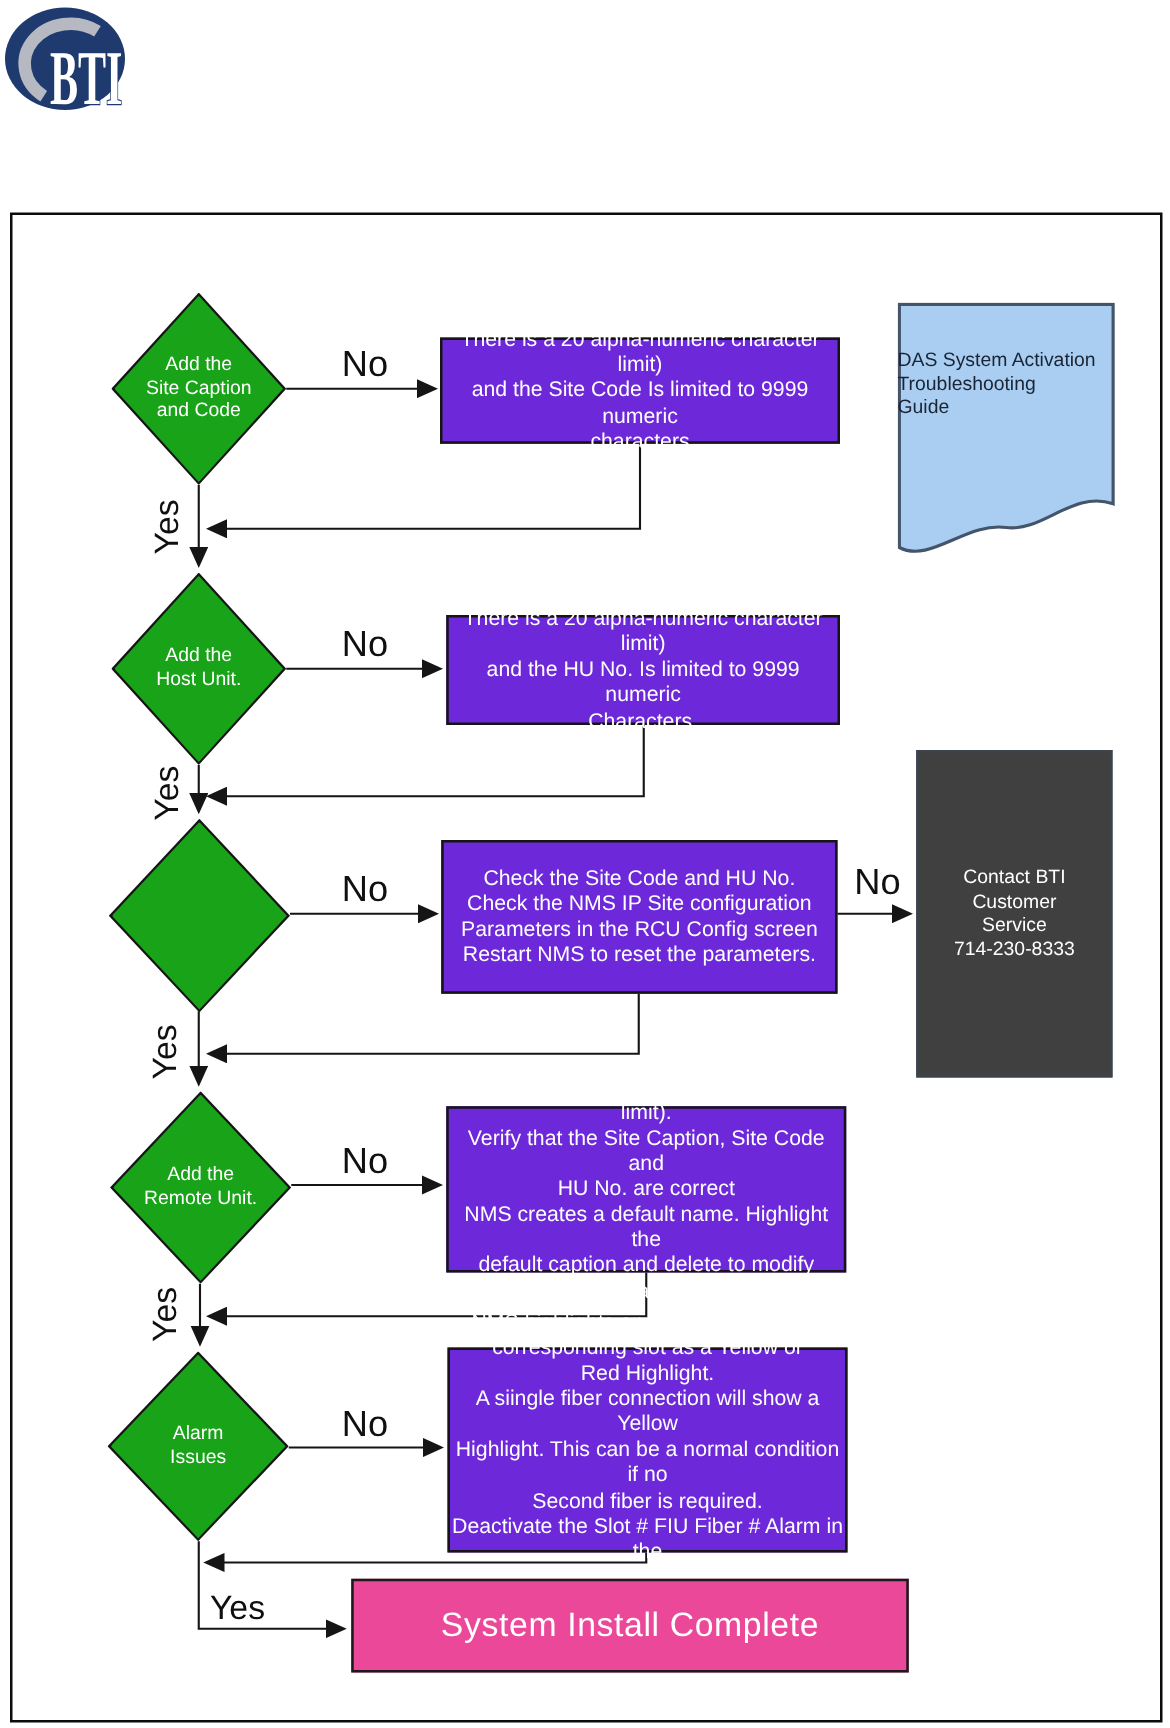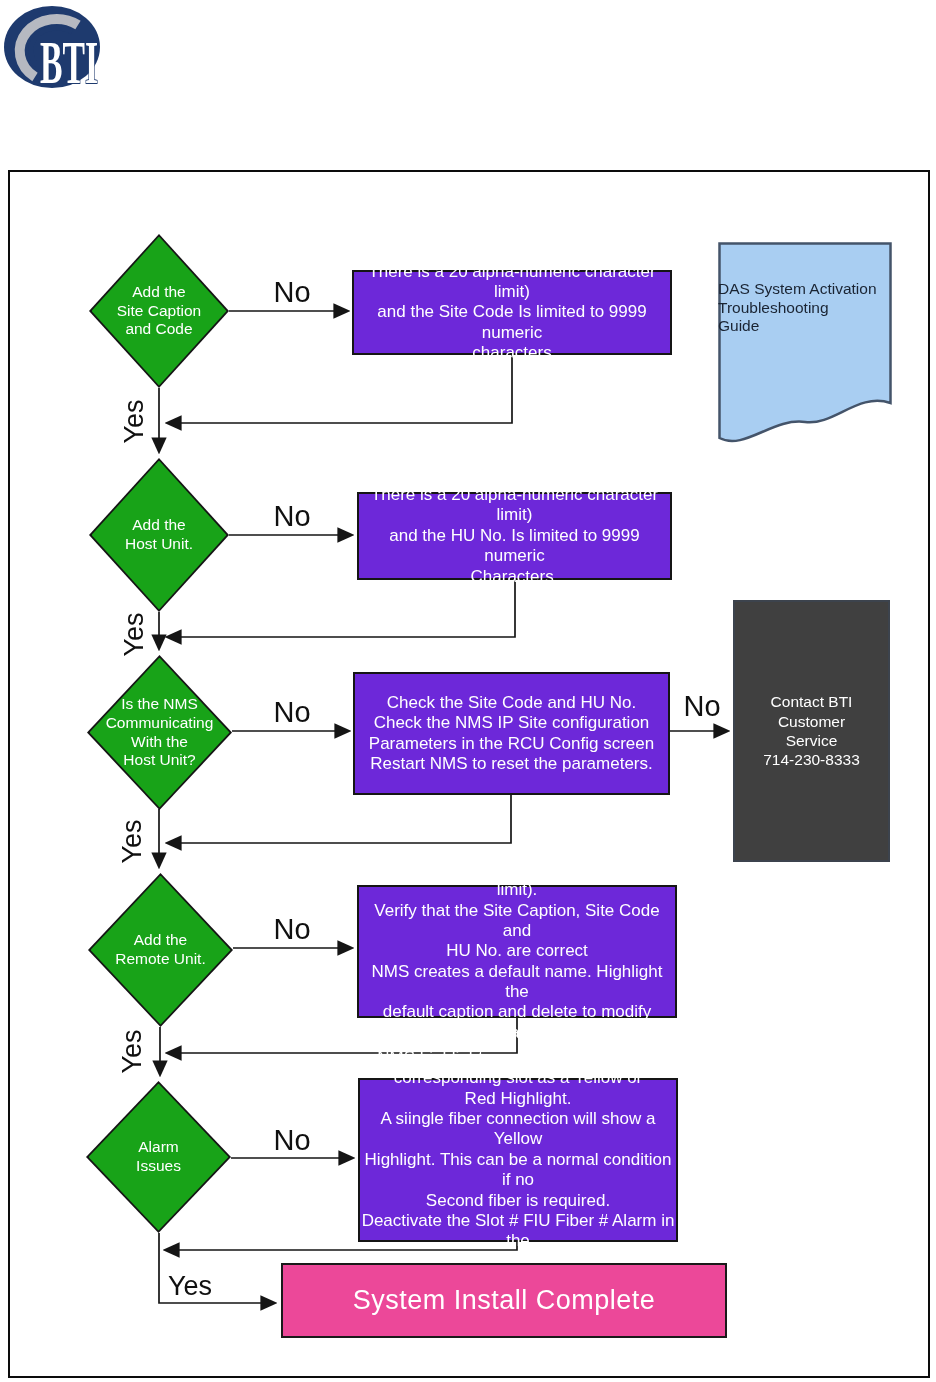--- a/index.html
+++ b/index.html
@@ -96,24 +96,20 @@
   </div>
   <div class="node diamond" style="left:89px;top:458px;width:140px;height:154px;">
     <div class="shape-outer"></div>
     <div class="shape-inner"></div>
     <div class="node-text">Add the
 Host Unit.</div>
   </div>
   <div class="node diamond" style="left:87px;top:655px;width:145px;height:155px;">
     <div class="shape-outer"></div>
     <div class="shape-inner"></div>
-    <div class="node-text">Is the NMS
-Communicating
-With the
-Host Unit?</div>
   </div>
   <div class="node diamond" style="left:88px;top:873px;width:145px;height:154px;">
     <div class="shape-outer"></div>
     <div class="shape-inner"></div>
     <div class="node-text">Add the
 Remote Unit.</div>
   </div>
   <div class="node diamond" style="left:86px;top:1081px;width:145px;height:152px;">
     <div class="shape-outer"></div>
     <div class="shape-inner"></div>

